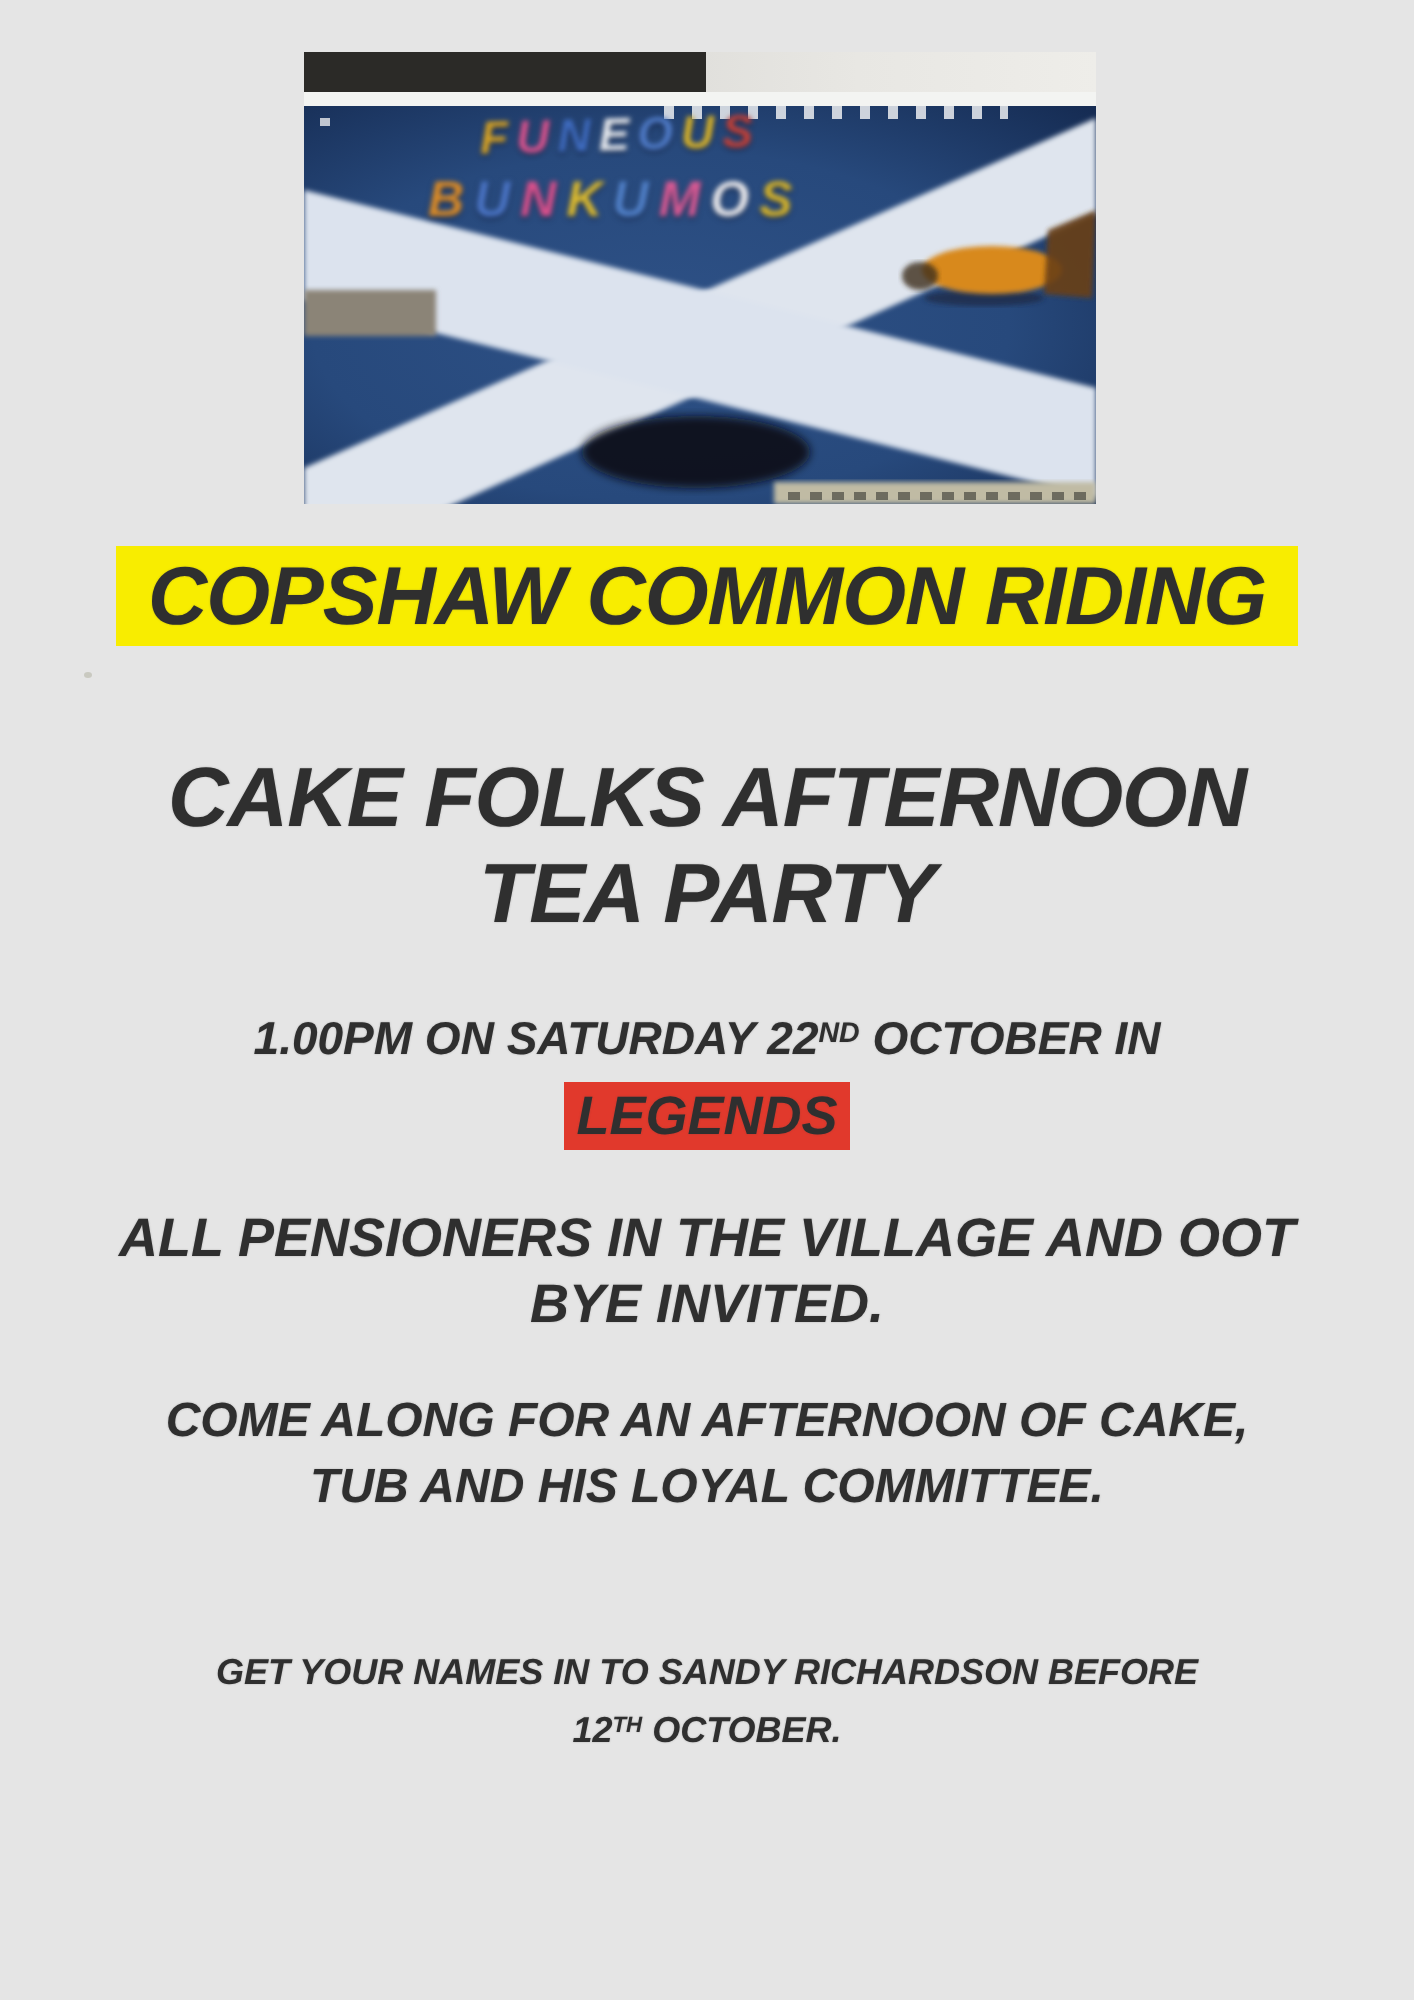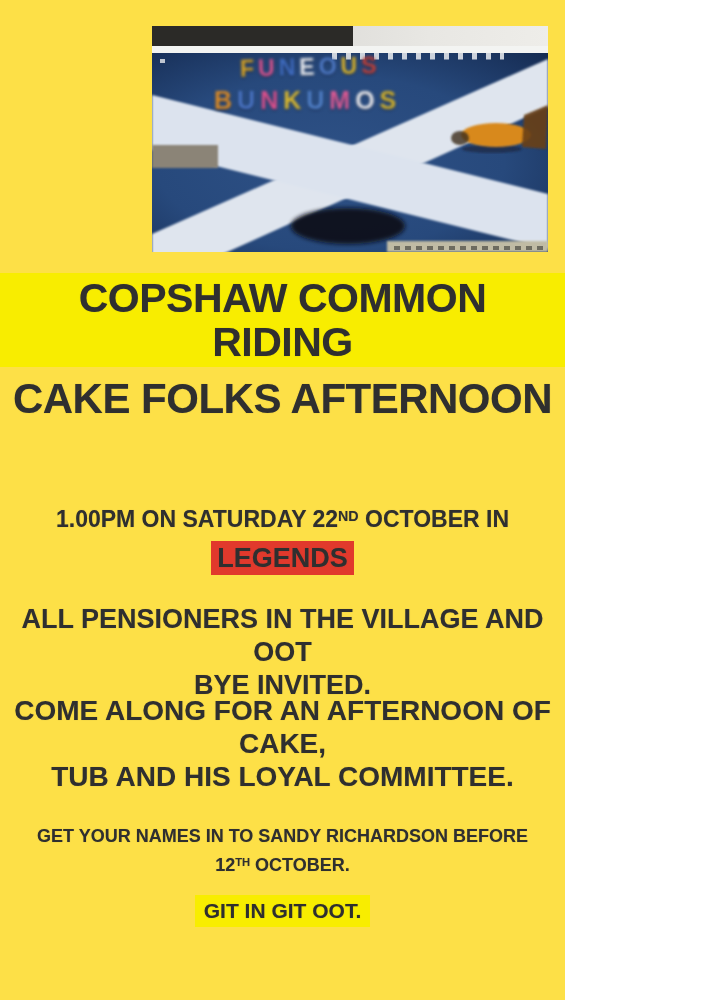--- a/index.html
+++ b/index.html
@@ -1,20 +1,20 @@
 <!DOCTYPE html>
 <html><head>
 <meta charset="utf-8">
 <style>
   html,body { margin:0; padding:0; }
   .page {
-    position:relative; width:565px; height:1000px;
-    background:#fde047; overflow:hidden;
+    position:relative; width:707px; height:1000px;
+    background:#e5e5e5; overflow:hidden;
     font-family:"Liberation Sans", sans-serif;
-    font-weight:bold; color:#2f2f2f;
+    font-weight:bold; color:#2f2f2f;font-style:italic;
   }
   .txt { text-shadow:0 0 1px rgba(70,70,70,0.35); }
 
   
   .photo { position:absolute; left:152px; top:26px; width:396px; height:226px; overflow:hidden; }
   .photo-top { position:absolute; top:0; left:0; right:0; height:20px;
                background:linear-gradient(90deg,#cfcecb 0%,#e8e7e3 70%,#eeede9 100%); }
   .photo-top-bar { position:absolute; top:0; left:0; width:201px; height:20px; background:#2b2a27; }
   .photo-sliver { position:absolute; top:20px; left:0; right:0; height:7px; background:#f3f4f2; }
   .flag-wrap { position:absolute; top:27px; left:0; width:396px; height:199px; }
@@ -33,21 +33,21 @@
 
   #heading { top:375px; font-size:42px; line-height:48px; letter-spacing:-0.5px; }
 
   #dateline { top:503px; font-size:23px; line-height:33px; }
   .sup { font-size:0.62em; position:relative; top:-0.45em; vertical-align:baseline; }
 
   #venue { top:541px; }
   #venue span { font-size:27px; line-height:32px; padding:1px 6px;text-align:center; }
 
   #invite  { top:603px; font-size:27px; line-height:33px;text-align:center; }
-  #details { top:694px; font-size:28px; line-height:33px; }
+  #details { top:694px; font-size:24px; line-height:33px; }
   #rsvp    { top:822px; font-size:18px; line-height:29px; }
 
   #footer { top:895px; }
   #footer span { font-size:21px; line-height:26px; padding:3px 9px; }
 
   .speck { position:absolute; left:42px; top:336px; width:4px; height:3px;
            background:#c9c9c0; border-radius:50%; }
 </style>
 </head>
 <body>
@@ -111,20 +111,21 @@
   </div>
 
   <div class="speck"></div>
 
   <div class="band" id="title">
     <span class="hl-yellow txt">COPSHAW COMMON RIDING</span>
   </div>
 
   <div class="band txt" id="heading">
     <div>CAKE FOLKS AFTERNOON</div>
+    <div>TEA PARTY</div>
   </div>
 
   <div class="band txt" id="dateline">
     <span>1.00PM ON SATURDAY 22</span><span class="sup">ND</span><span> OCTOBER IN</span>
   </div>
 
   <div class="band" id="venue">
     <span class="hl-red txt">LEGENDS</span>
   </div>
 
@@ -138,17 +139,14 @@
     <div>TUB AND HIS LOYAL COMMITTEE.</div>
   </div>
 
   <div class="band txt" id="rsvp">
     <div>GET YOUR NAMES IN TO SANDY RICHARDSON BEFORE</div>
     <div>
       <span>12</span><span class="sup">TH</span><span> OCTOBER.</span>
     </div>
   </div>
 
-  <div class="band" id="footer">
-    <span class="hl-yellow txt">GIT IN GIT OOT.</span>
-  </div>
 
 </div>
 
 </body></html>

